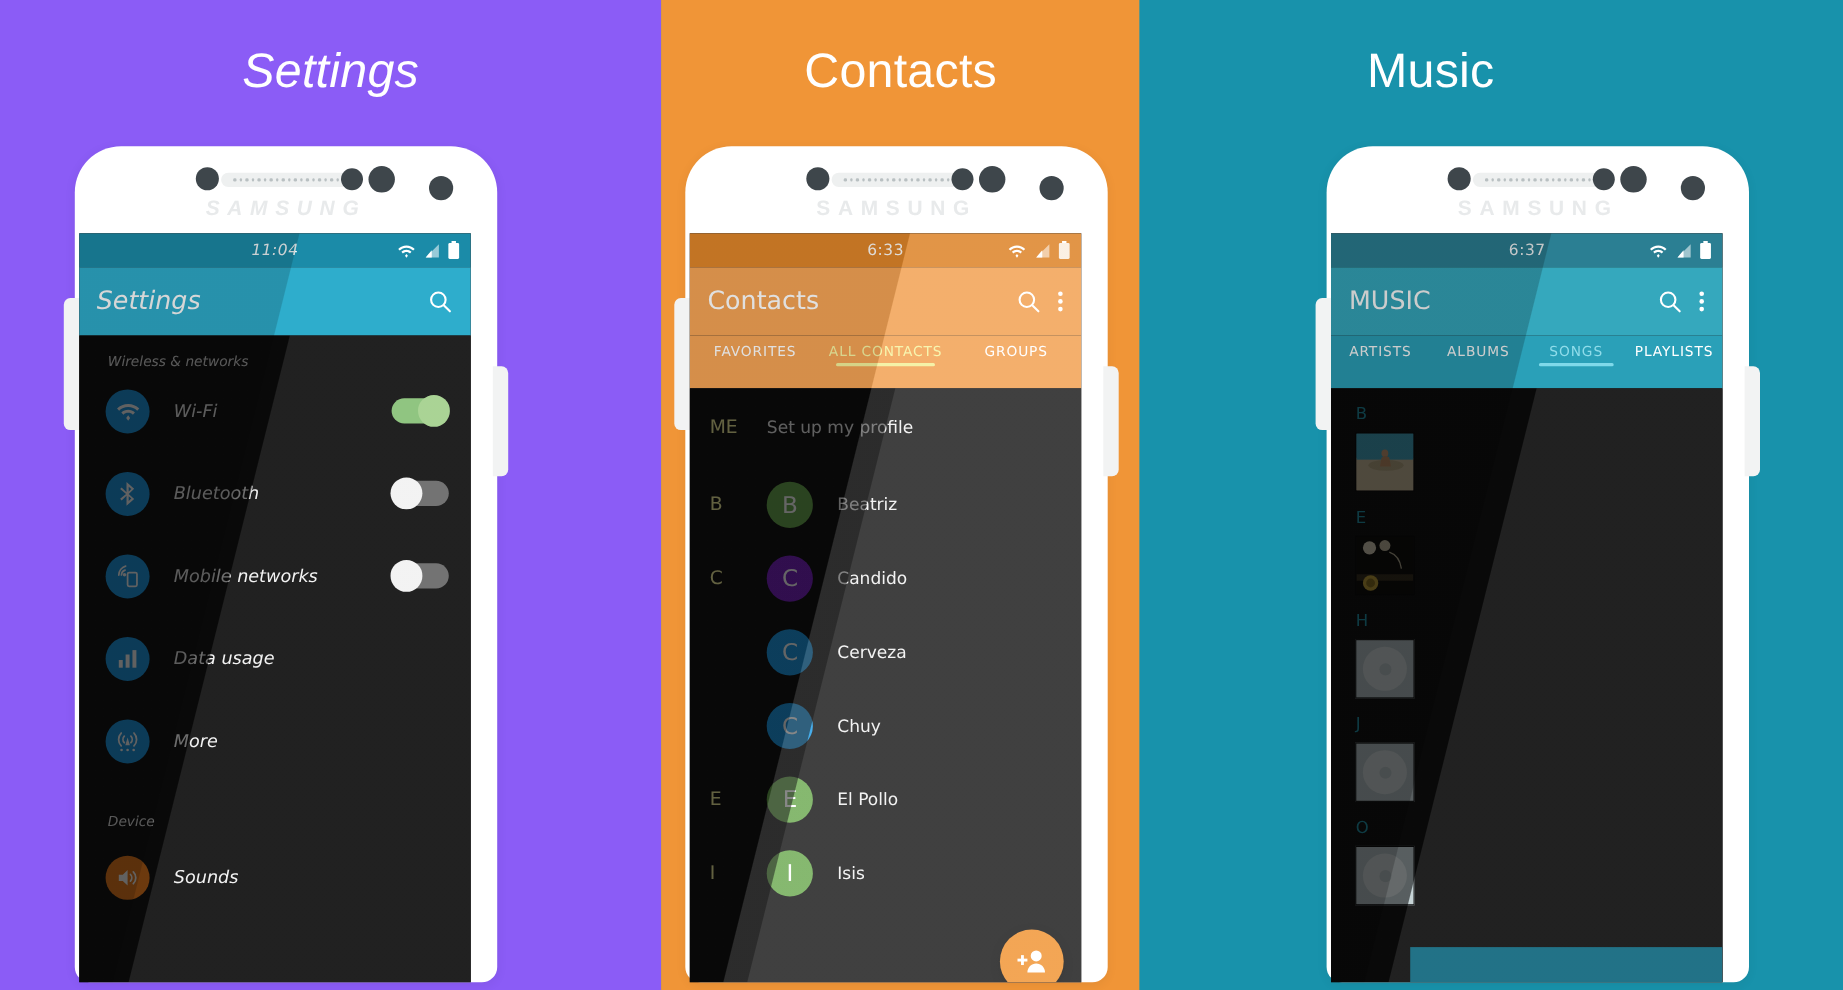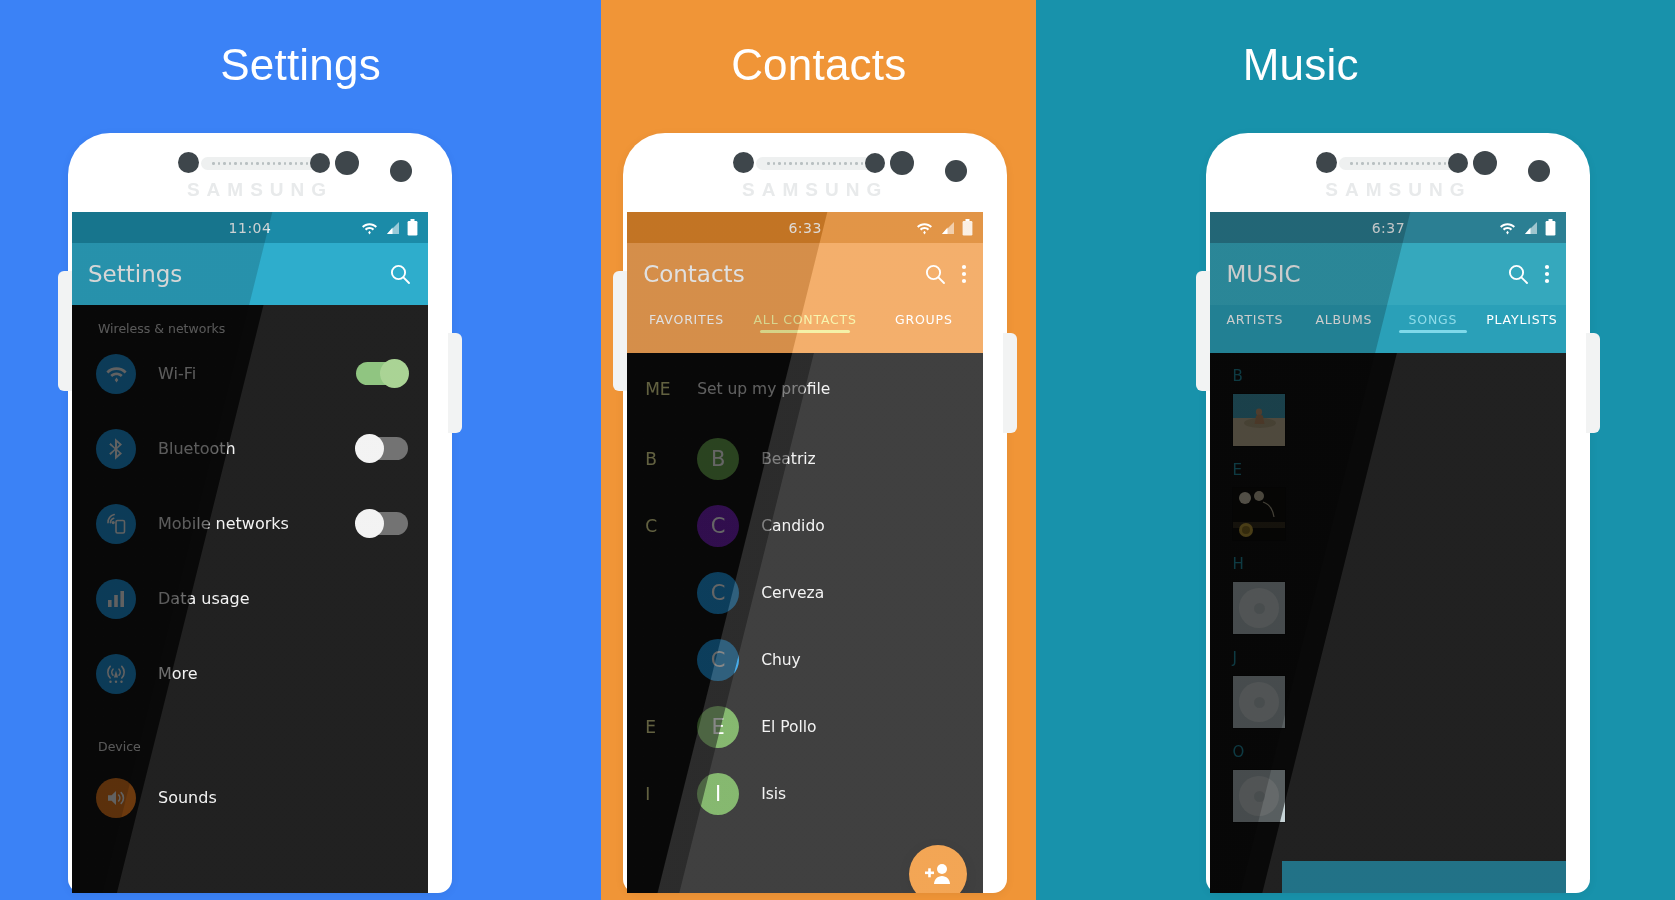--- a/index.html
+++ b/index.html
@@ -5,21 +5,21 @@
   html,body{margin:0;padding:0;}
   body{
     width:1675px;height:900px;overflow:hidden;
     font-family:"DejaVu Sans","Liberation Sans",sans-serif;
     background:#0a9ec1;
   }
   .stage{position:relative;width:1675px;height:900px;display:flex;}
 
   
   .panel{position:relative;height:900px;overflow:hidden;}
-  .panel.p1{width:674px;background:#3b82f6;}
+  .panel.p1{width:674px;background:#8b5cf6;font-style:italic;}
   .panel.p2{width:488px;background:#f09537;}
   .panel.p3{width:716px;background:#1892ab;}
 
   .panel-title{
     position:absolute;left:0;right:0;top:40px;
     text-align:center;color:#ffffff;
     font-size:44px;font-weight:400;letter-spacing:.2px;
     font-family:"Liberation Sans",sans-serif;
   }
 

